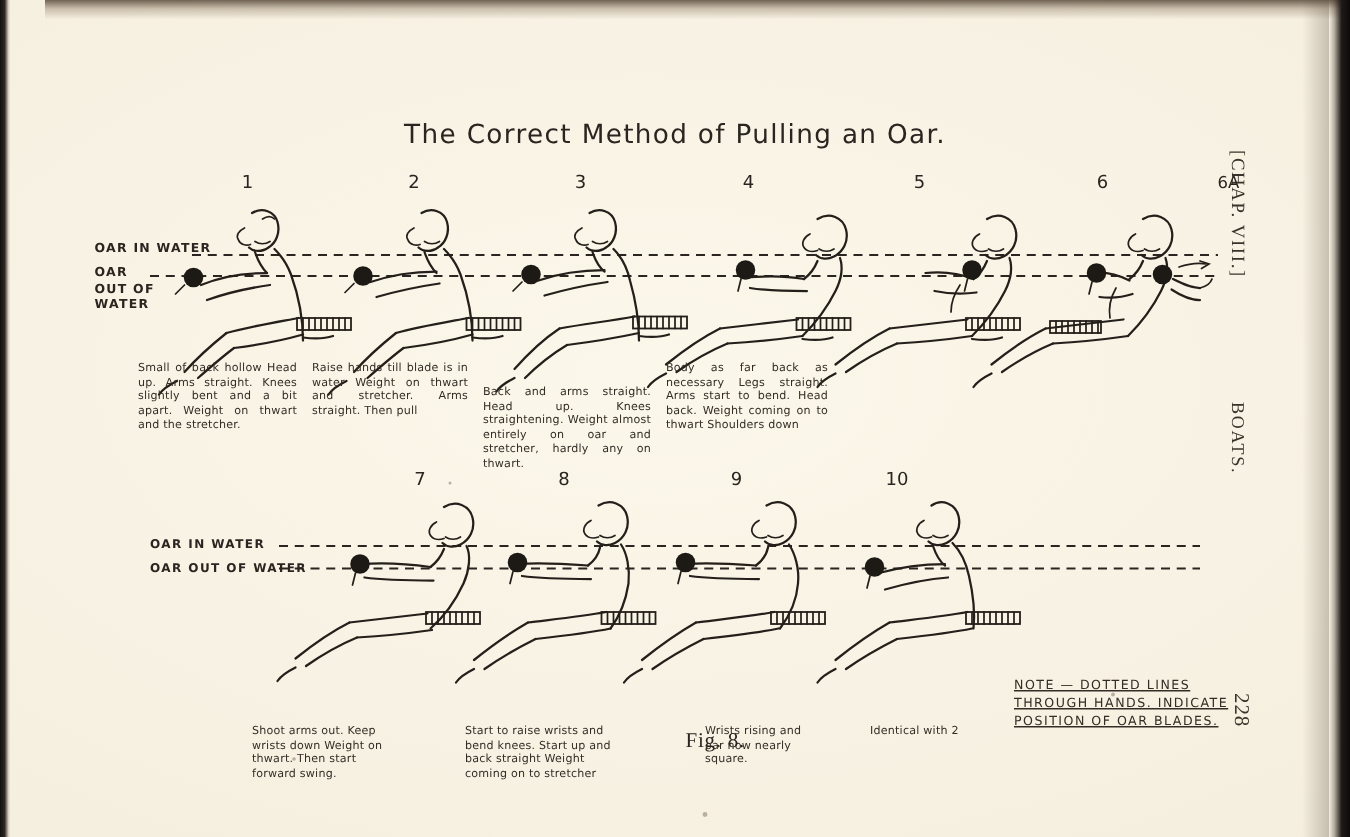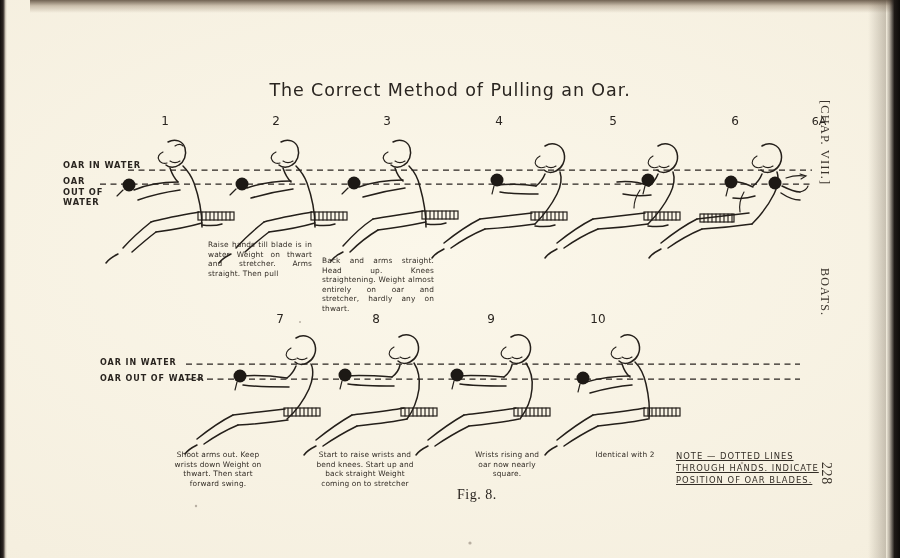--- a/index.html
+++ b/index.html
@@ -65,21 +65,21 @@
   
   .caption{
     position:absolute;font-size:7.4px;line-height:9.6px;color:#332d26;
     font-family:"DejaVu Sans",sans-serif;text-align:justify;
     letter-spacing:.15px;
   }
   .caption.note{
     font-size:8.4px;letter-spacing:1.0px;line-height:12px;text-align:left;
   }
   .caption.wide{text-align:justify;}
-  .caption.center{text-align:center;}
+  .caption.center{text-align:left;margin-top:32px;}
 
   .figlabel{
     position:absolute;left:425px;top:487px;font-size:14px;
     font-family:"Liberation Serif",serif;color:#2a2520;letter-spacing:.5px;margin-left:32px;
   }
 
   svg.art{position:absolute;left:0;top:0;width:900px;height:558px;
     pointer-events:none;}
   .ln{fill:none;stroke:#241f1a;stroke-width:1.5;stroke-linecap:round;stroke-linejoin:round;}
   .ln-thin{fill:none;stroke:#241f1a;stroke-width:1.15;stroke-linecap:round;}
@@ -384,22 +384,24 @@
       </g>
       <path class="ln" d="M557 446 c-6 3 -10 6 -12 9"></path>
     </g>
 
     <circle class="speck" cx="196" cy="506" r="1.2"></circle>
     <circle class="speck" cx="742" cy="463" r="1.3"></circle>
     <circle class="speck" cx="470" cy="543" r="1.6"></circle>
     <circle class="speck" cx="300" cy="322" r="1.0"></circle>
   </svg>
 
+  <div class="caption" style="left:92px;top:240px;width:106px;">Small of back hollow Head up. Arms straight. Knees slightly bent and a bit apart. Weight on thwart and the stretcher.</div>
   <div class="caption" style="left:208px;top:240px;width:104px;">Raise hands till blade is in water  Weight on thwart and stretcher. Arms straight.  Then pull</div>
   <div class="caption" style="left:322px;top:240px;width:112px;margin-top:16px;">Back and arms straight. Head up.   Knees straightening.  Weight almost entirely on oar and stretcher, hardly any on thwart.</div>
+  <div class="caption" style="left:444px;top:240px;width:108px;">Body as far back as necessary  Legs straight. Arms start to bend.  Head back. Weight coming on to thwart  Shoulders down</div>
 
   <div class="caption center" style="left:168px;top:450px;width:100px;">Shoot arms out.  Keep wrists  down   Weight on thwart.  Then start forward swing.</div>
   <div class="caption center" style="left:310px;top:450px;width:110px;">Start to raise wrists and bend knees.  Start up and back  straight   Weight coming on to stretcher</div>
   <div class="caption center" style="left:470px;top:450px;width:74px;">Wrists  rising and  oar  now nearly square.</div>
   <div class="caption center" style="left:580px;top:450px;width:90px;">Identical with 2</div>
 
   <div class="caption note" style="left:676px;top:450px;width:190px;white-space:pre-line;text-decoration:underline;">NOTE — DOTTED LINES
 THROUGH HANDS. INDICATE
 POSITION OF OAR BLADES.</div>
 

